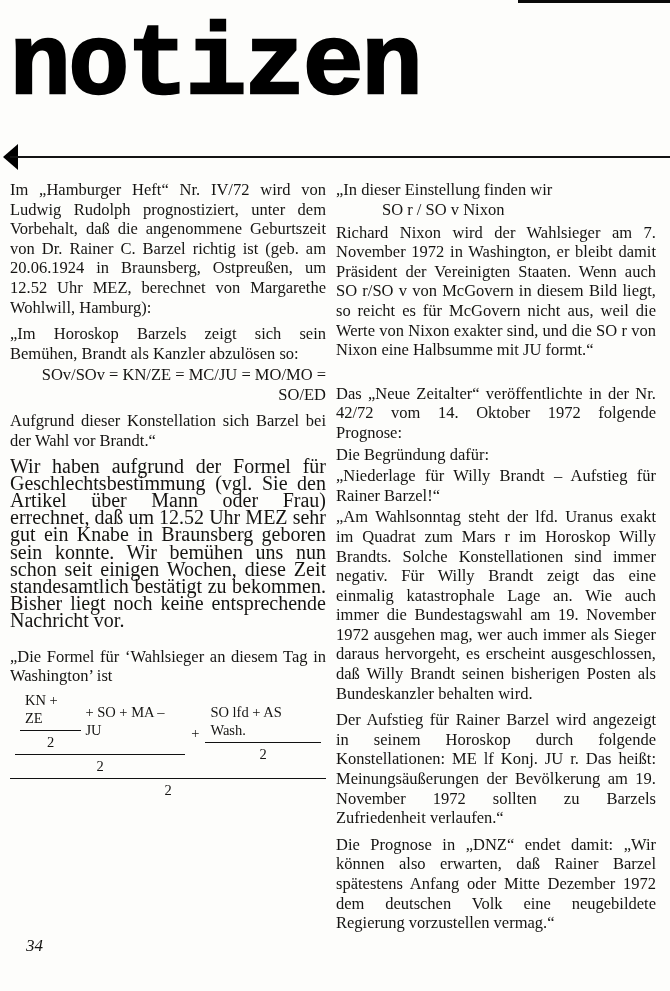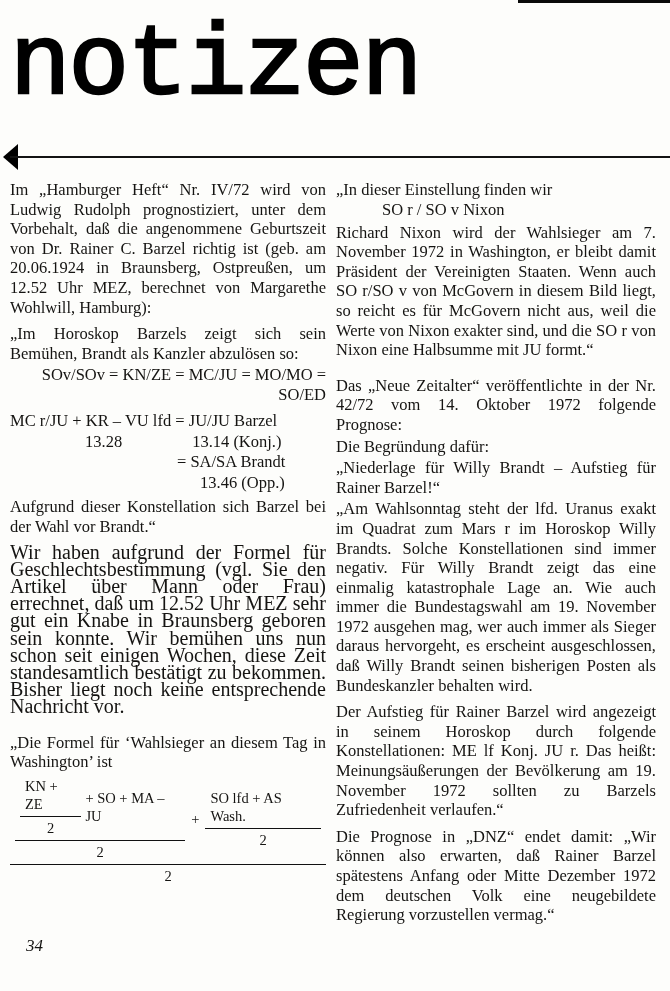--- a/index.html
+++ b/index.html
@@ -17,21 +17,21 @@
     position: absolute; top: 0; right: 0;
     width: 152px; height: 3px;
     background: #0a0a0a;
   }
 
   
   .masthead {
     position: absolute; left: 10px; top: 16px;
     margin: 0;
     font-family: "Liberation Mono", "DejaVu Sans Mono", monospace;
-    font-weight: 400;
+    font-weight: 700;
     font-size: 101px;
     line-height: 1;
     letter-spacing: -2px;
     color: #000;
     -webkit-text-stroke: 2.5px #000;
   }
 
   
   .header-rule {
     position: absolute; left: 0; right: 0; top: 144px; height: 27px;
@@ -54,21 +54,21 @@
   .col-right { left: 336px; width: 320px; }
 
   .body-text {
     margin: 0 0 7px 0;
     font-size: 16.5px;
     line-height: 19.6px;
     text-align: justify;
   }
   .tight { margin-bottom: 2px; }
   .nogap { margin-bottom: 0; }
-  .gap-lg { margin-top: 16px; }
+  .gap-lg { margin-top: 24px; }
 
   .formula-line {
     margin: 0 0 6px 0;
     font-size: 16.5px;
     line-height: 20px;
     text-align: right;
   }
 
   
   .wahl-formula {
@@ -142,26 +142,20 @@
 <div class="header-rule">
   <span class="arrow"></span>
   <span class="line"></span>
 </div>
 
 <div class="col col-left">
   <p class="body-text">Im „Hamburger Heft“ Nr. IV/72 wird von Ludwig Rudolph prognostiziert, unter dem Vorbehalt, daß die angenommene Geburtszeit von Dr. Rainer C. Barzel richtig ist (geb. am 20.06.1924 in Braunsberg, Ostpreußen, um 12.52 Uhr MEZ, berechnet von Margarethe Wohlwill, Hamburg):</p>
   <p class="body-text tight">„Im Horoskop Barzels zeigt sich sein Bemühen, Brandt als Kanzler abzulösen so:</p>
   <p class="formula-line">SOv/SOv = KN/ZE = MC/JU = MO/MO = SO/ED</p>
 
-  <div class="wahl-formula">
-    <div>MC r/JU + KR – VU lfd = JU/JU Barzel</div>
-    <div class="ind-v1"><span>13.28</span><span class="ind-v2">13.14 (Konj.)</span></div>
-    <div class="ind-l2">= SA/SA Brandt</div>
-    <div class="ind-l3">13.46 (Opp.)</div>
-  </div>
 
   <p class="body-text">Aufgrund dieser Konstellation sich Barzel bei der Wahl vor Brandt.“</p>
   <p class="note-text">Wir haben aufgrund der Formel für Geschlechtsbestimmung (vgl. Sie den Artikel über Mann oder Frau) errechnet, daß um 12.52 Uhr MEZ sehr gut ein Knabe in Braunsberg geboren sein konnte. Wir bemühen uns nun schon seit einigen Wochen, diese Zeit standesamtlich bestätigt zu bekommen. Bisher liegt noch keine entsprechende Nachricht vor.</p>
   <p class="body-text nogap">„Die Formel für ‘Wahlsieger an diesem Tag in Washington’ ist</p>
 
   <div class="formula-main">
     <span class="frac">
       <span class="fnum">
         <span class="frac">
           <span class="fnum">

